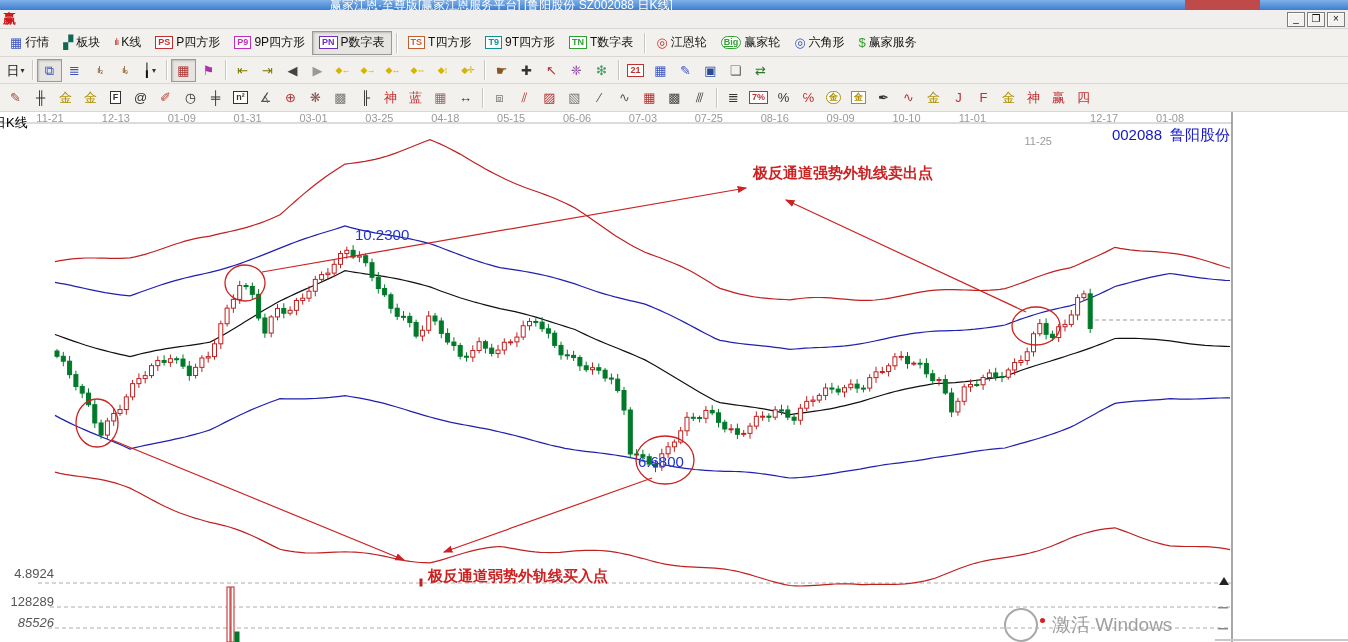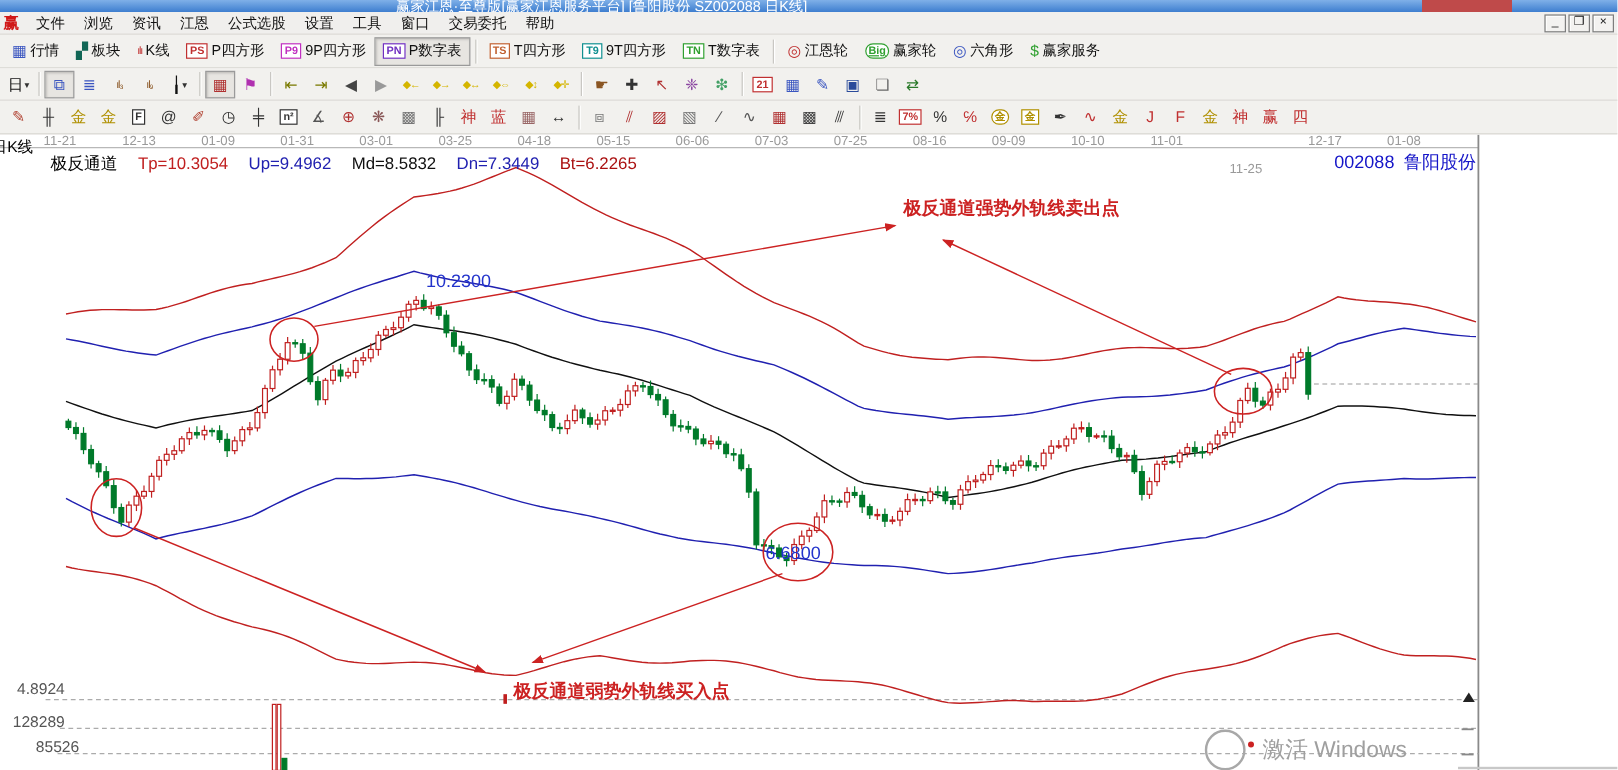--- a/index.html
+++ b/index.html
@@ -60,32 +60,20 @@
 </head>
 <body>
 
 <div class="titlebar">
   <span class="title-text">赢家江恩·至尊版[赢家江恩服务平台]  [鲁阳股份 SZ002088 日K线]</span>
   <span class="title-close-region"></span>
 </div>
 
 <div class="menubar">
   <span class="menu-logo">赢</span>
-  <span id="menu-items" style="display:flex">
-      <span class="menu-item">文件</span>
-      <span class="menu-item">浏览</span>
-      <span class="menu-item">资讯</span>
-      <span class="menu-item">江恩</span>
-      <span class="menu-item">公式选股</span>
-      <span class="menu-item">设置</span>
-      <span class="menu-item">工具</span>
-      <span class="menu-item">窗口</span>
-      <span class="menu-item">交易委托</span>
-      <span class="menu-item">帮助</span>
-    </span>
   <span class="mdi-box" id="mdi-box">
       <span class="mdi-btn">_</span>
       <span class="mdi-btn">❐</span>
       <span class="mdi-btn">×</span>
     </span>
 </div>
 
 <div class="toolbar-row" id="toolbar-main">
     <span class="tb-btn">
       <span class="tb-glyph" style="color: rgb(58, 85, 192);">▦</span>
@@ -751,28 +739,27 @@
       <span class="abs date-tick" style="left: 642.941px;">07-03</span>
       <span class="abs date-tick" style="left: 708.824px;">07-25</span>
       <span class="abs date-tick" style="left: 774.706px;">08-16</span>
       <span class="abs date-tick" style="left: 840.588px;">09-09</span>
       <span class="abs date-tick" style="left: 906.471px;">10-10</span>
       <span class="abs date-tick" style="left: 972.353px;">11-01</span>
       <span class="abs date-tick" style="left: 1038.24px; margin-top: 23px;">11-25</span>
       <span class="abs date-tick" style="left: 1104.12px;">12-17</span>
       <span class="abs date-tick" style="left: 1170px;">01-08</span>
     </div>
-  <div class="abs" id="legend-row"><span style="color: rgb(0, 0, 0);">极反通道</span><span style="color: rgb(192, 32, 32);">Tp=10.3054</span><span style="color: rgb(32, 32, 176);">Up=9.4962</span><span style="color: rgb(16, 16, 16);">Md=8.5832</span><span style="color: rgb(32, 32, 176);">Dn=7.3449</span><span style="color: rgb(170, 16, 16);">Bt=6.2265</span></div>
   <div class="abs" id="stock-label">
     <span>002088</span><b>鲁阳股份</b>
   </div>
   <div id="axis-labels">
       <div class="abs axis-label" style="left: 6px; top: 454px;">4.8924</div>
       <div class="abs axis-label" style="left: 6px; top: 482px;">128289</div>
-      <div class="abs axis-label" style="left: 18px; top: 503px;">85526</div>
+      <div class="abs axis-label" style="left: 6px; top: 503px; font-style: italic;">85526</div>
     </div>
 
   <div class="abs annot-red" id="annot-sell" style="left: 753px; top: 52px;">极反通道强势外轨线卖出点</div>
   <div class="abs annot-red" id="annot-buy" style="left: 428px; top: 455px;">极反通道弱势外轨线买入点</div>
   <div class="abs annot-blue" id="annot-high" style="left: 355px; top: 114px;">10.2300</div>
   <div class="abs annot-blue" id="annot-low" style="left: 638px; top: 341px;">6.6800</div>
 
   <div class="abs" id="watermark-circle"></div>
   <div class="abs" id="watermark-dot"></div>
   <div class="abs" id="watermark-text">激活 Windows</div>

